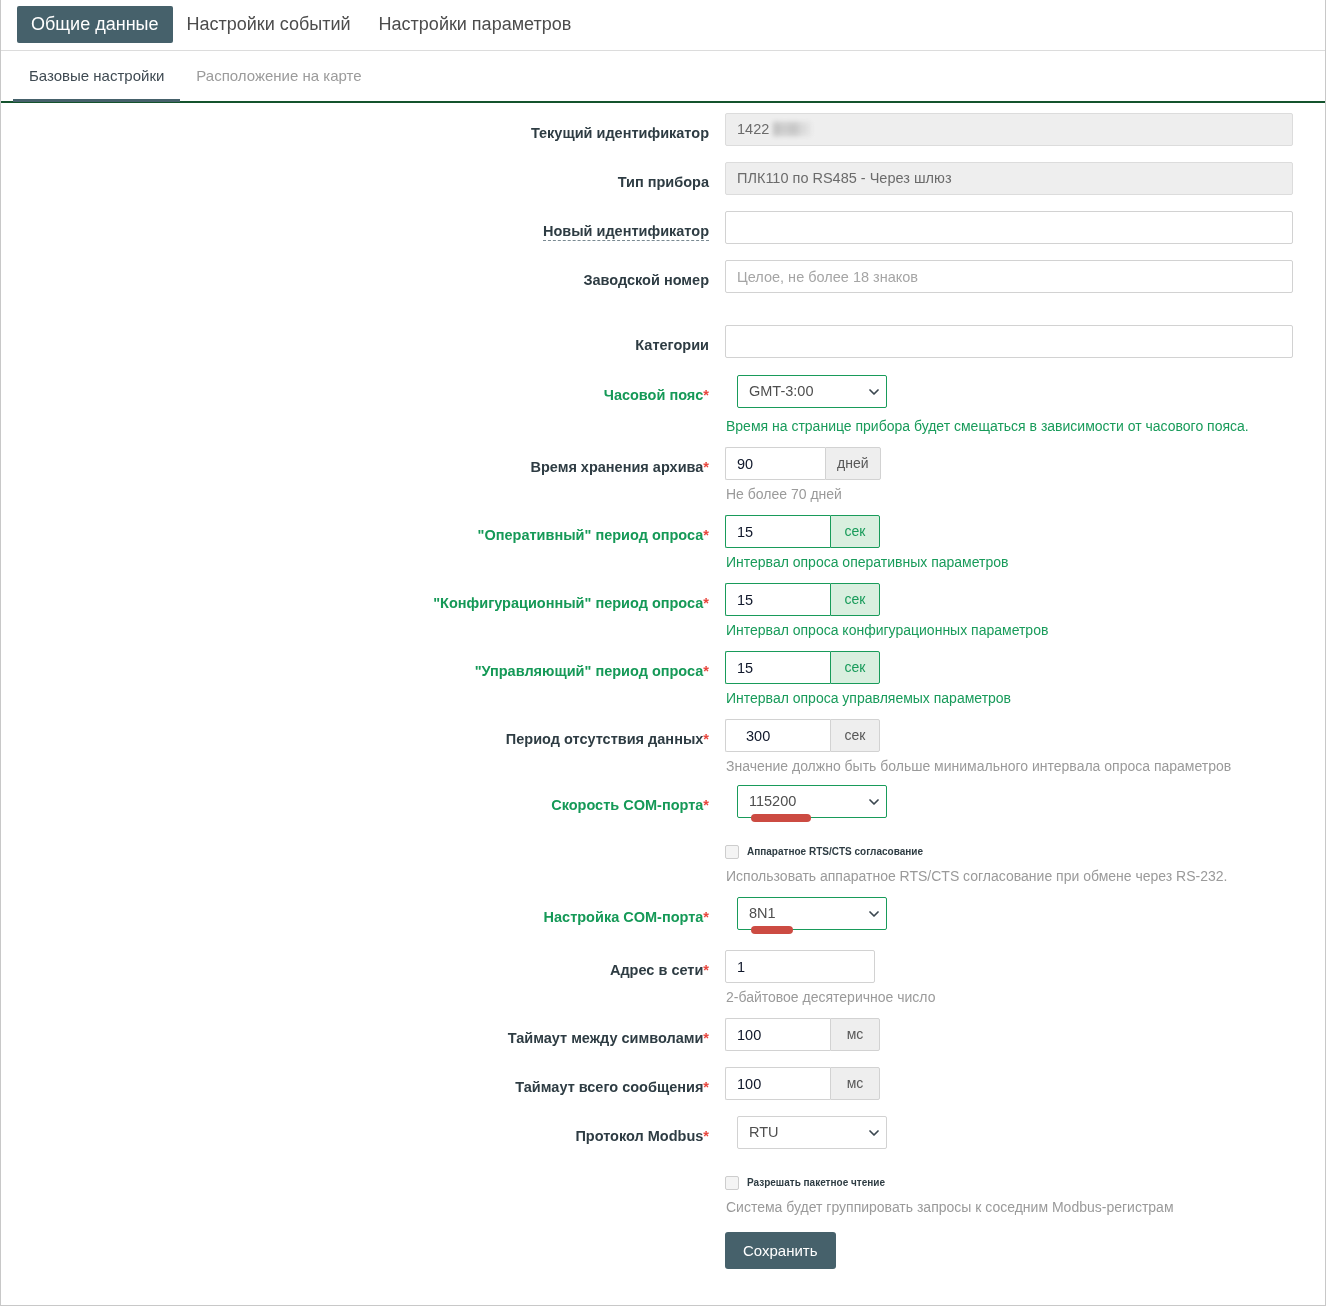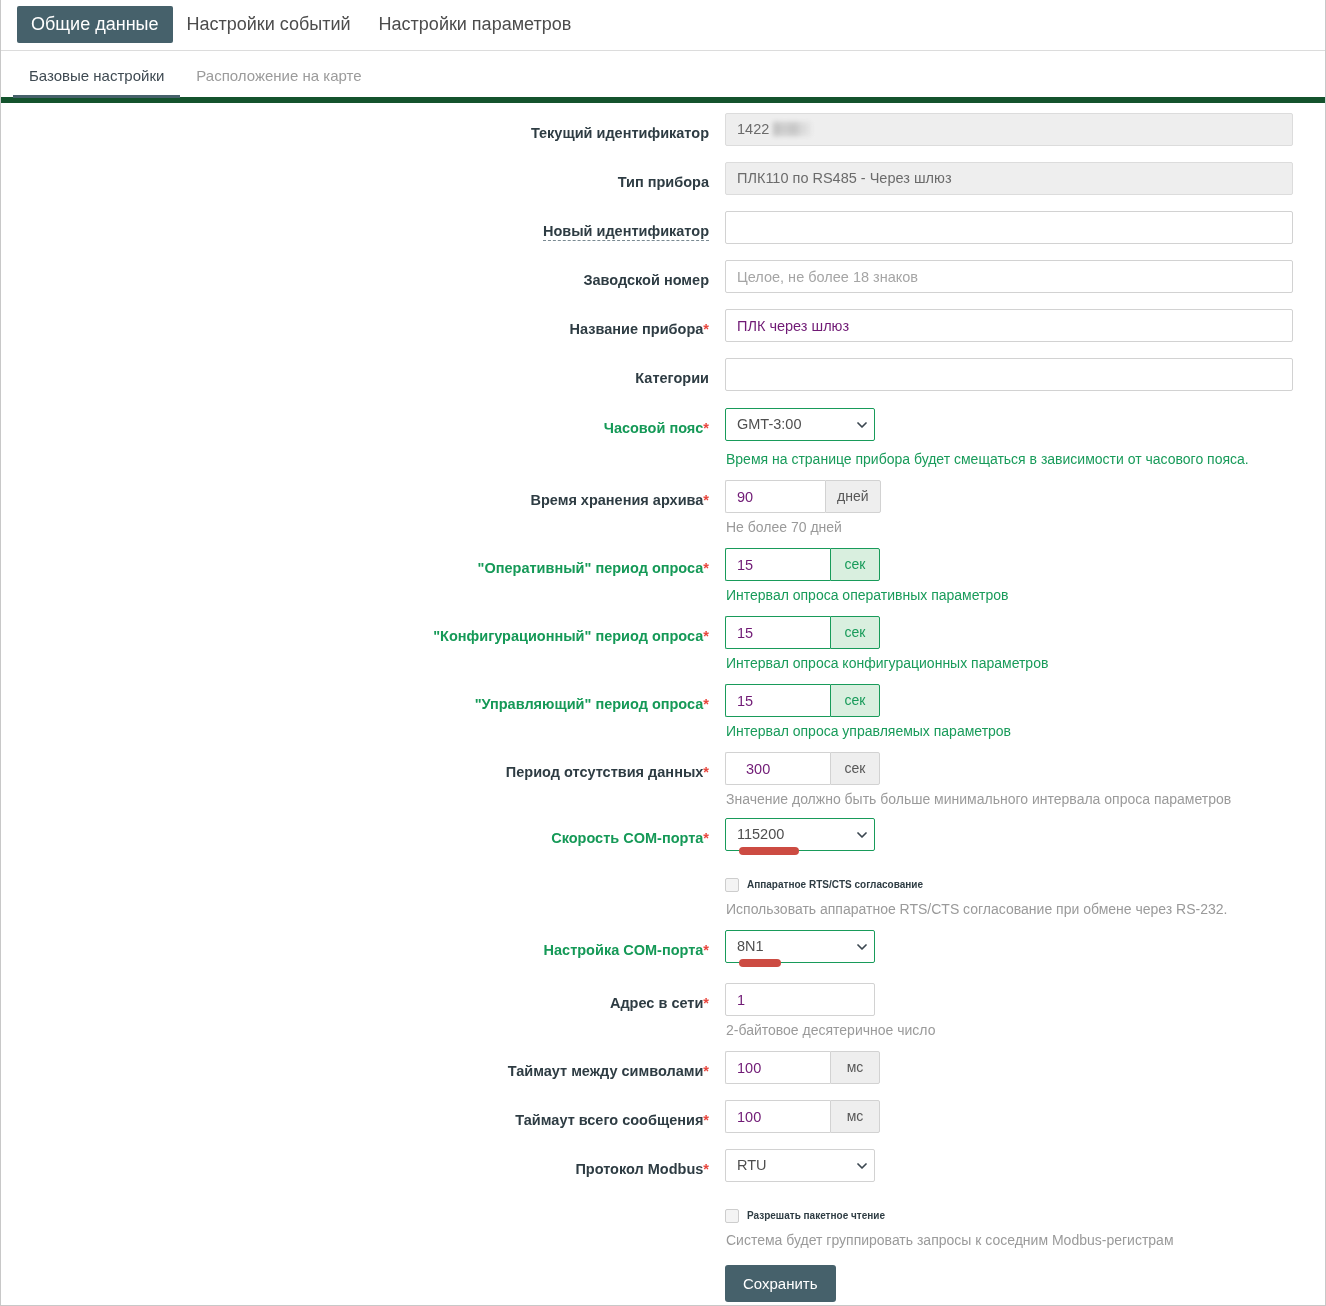--- a/index.html
+++ b/index.html
@@ -42,21 +42,21 @@
   }
   .tab.active {
     background: #46616b;
     color: #ffffff;
     border-radius: 2px;
   }
 
   
   .subtabbar {
     height: 52px;
-    border-bottom: 6px solid #14532d;
+    border-bottom: 2px solid #14532d;
     display: flex;
     align-items: stretch;
     padding-left: 12px;
     background: #fff;
   }
   .subtab {
     font-size: 15px;
     color: #9b9b9b;
     padding: 16px 16px 0 16px;
     line-height: 18px;
@@ -98,21 +98,21 @@
     padding-bottom: 1px;
   }
   .ctrl { flex: 1; min-width: 0; }
 
   
   input.txt, .fakeinput {
     height: 33px;
     border: 1px solid #d2d2d2;
     background: #fff;
     font-size: 14.5px;
-    color: #701a75;
+    color: #0f172a;
     padding: 0 11px;
     line-height: 31px;
     font-family: "Liberation Sans", sans-serif;
     outline: none;
     border-radius: 2px;
   }
   .fakeinput {
     display: block;
     overflow: hidden;
     white-space: nowrap;
@@ -130,20 +130,21 @@
     filter: blur(2.5px);
     opacity: .95;
   }
 
   
   .sel {
     position: relative;
     display: inline-block;
     width: 150px;
     height: 33px;
+    margin-left: 12px;
   }
   .sel .selbox {
     width: 100%; height: 33px;
     border: 1px solid #d2d2d2;
     background: #fff;
     font-size: 14.5px;
     color: #4f4f4f;
     padding: 0 26px 0 11px;
     line-height: 31px;
     border-radius: 2px;
@@ -288,28 +289,20 @@
     <div class="row">
       <div class="lbl">
         <span>Заводской номер</span>
       </div>
       <div class="ctrl">
         <input class="txt wide" type="text" placeholder="Целое, не более 18 знаков" style="">
       </div>
     </div>
     <div class="sp-16"></div>
 
-    <div class="row">
-      <div class="lbl">
-        <span>Название прибора</span><span class="req">*</span>
-      </div>
-      <div class="ctrl">
-        <input class="txt wide" type="text" value="ПЛК через шлюз" style="">
-      </div>
-    </div>
     <div class="sp-16"></div>
 
     <div class="row">
       <div class="lbl">
         <span>Категории</span>
       </div>
       <div class="ctrl">
         <input class="txt wide" type="text" value="" style="">
       </div>
     </div>

